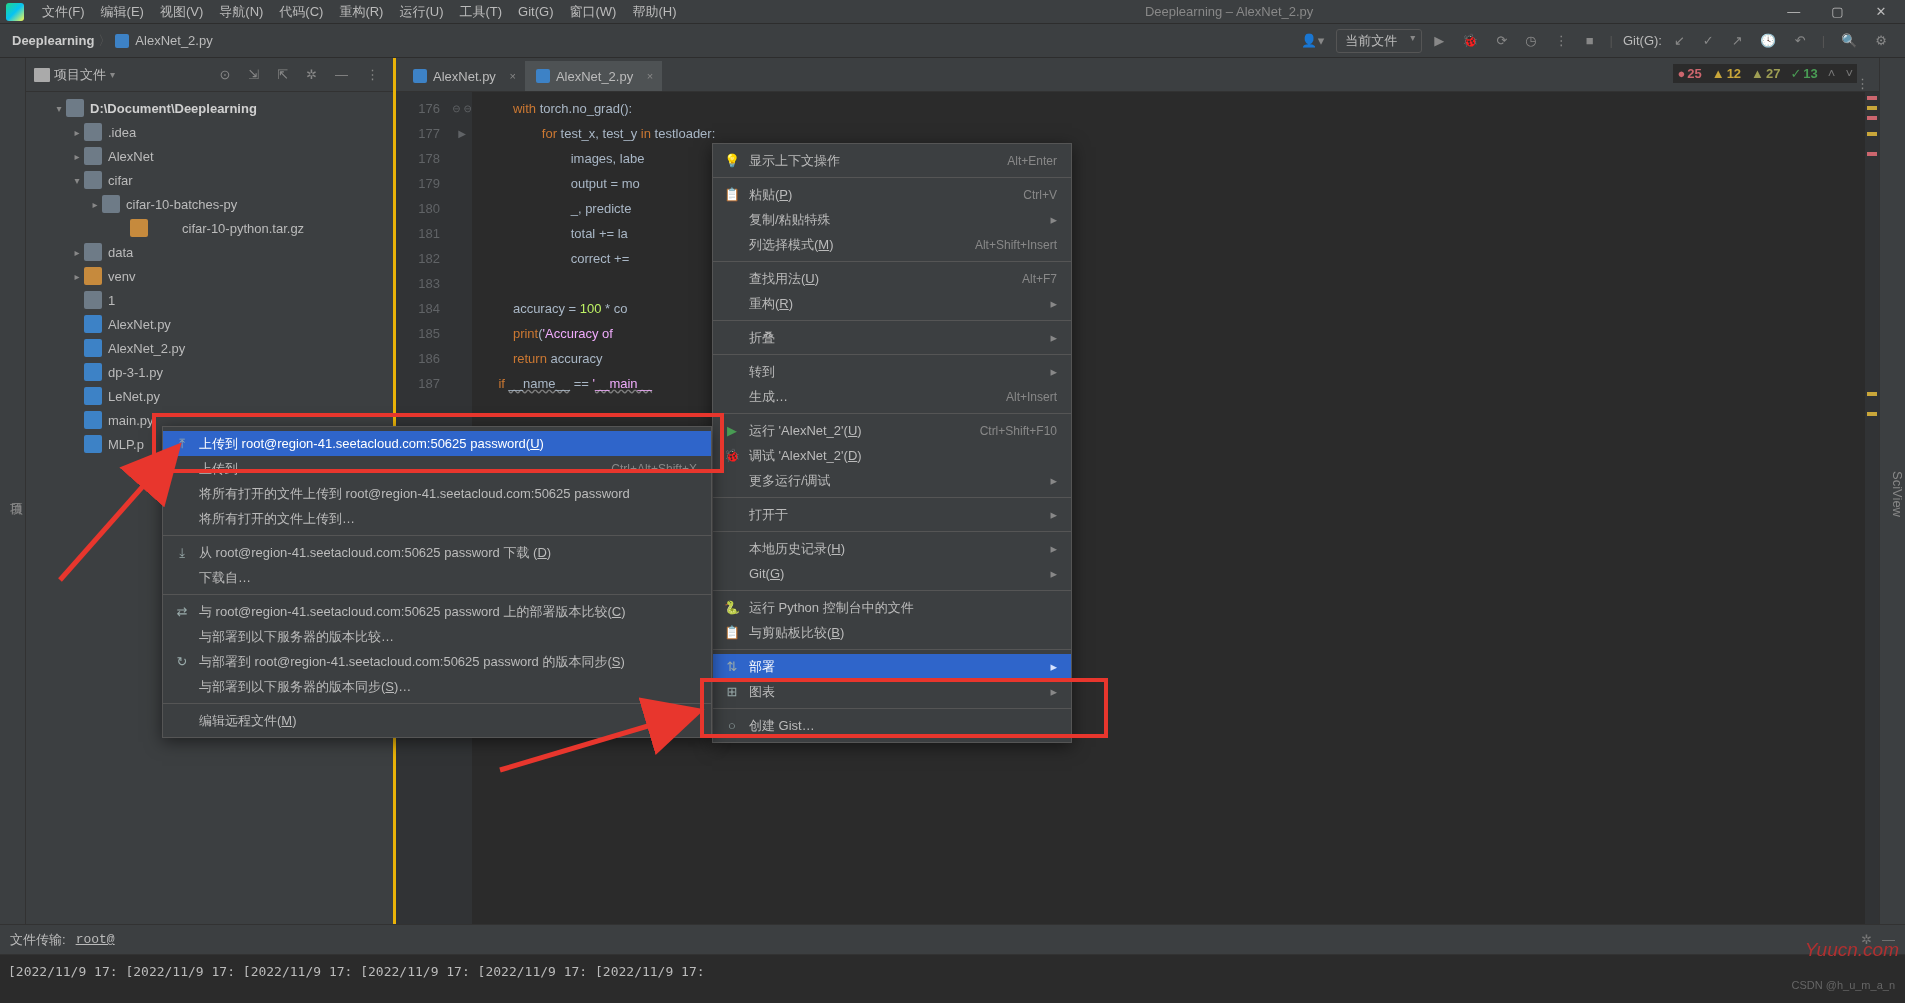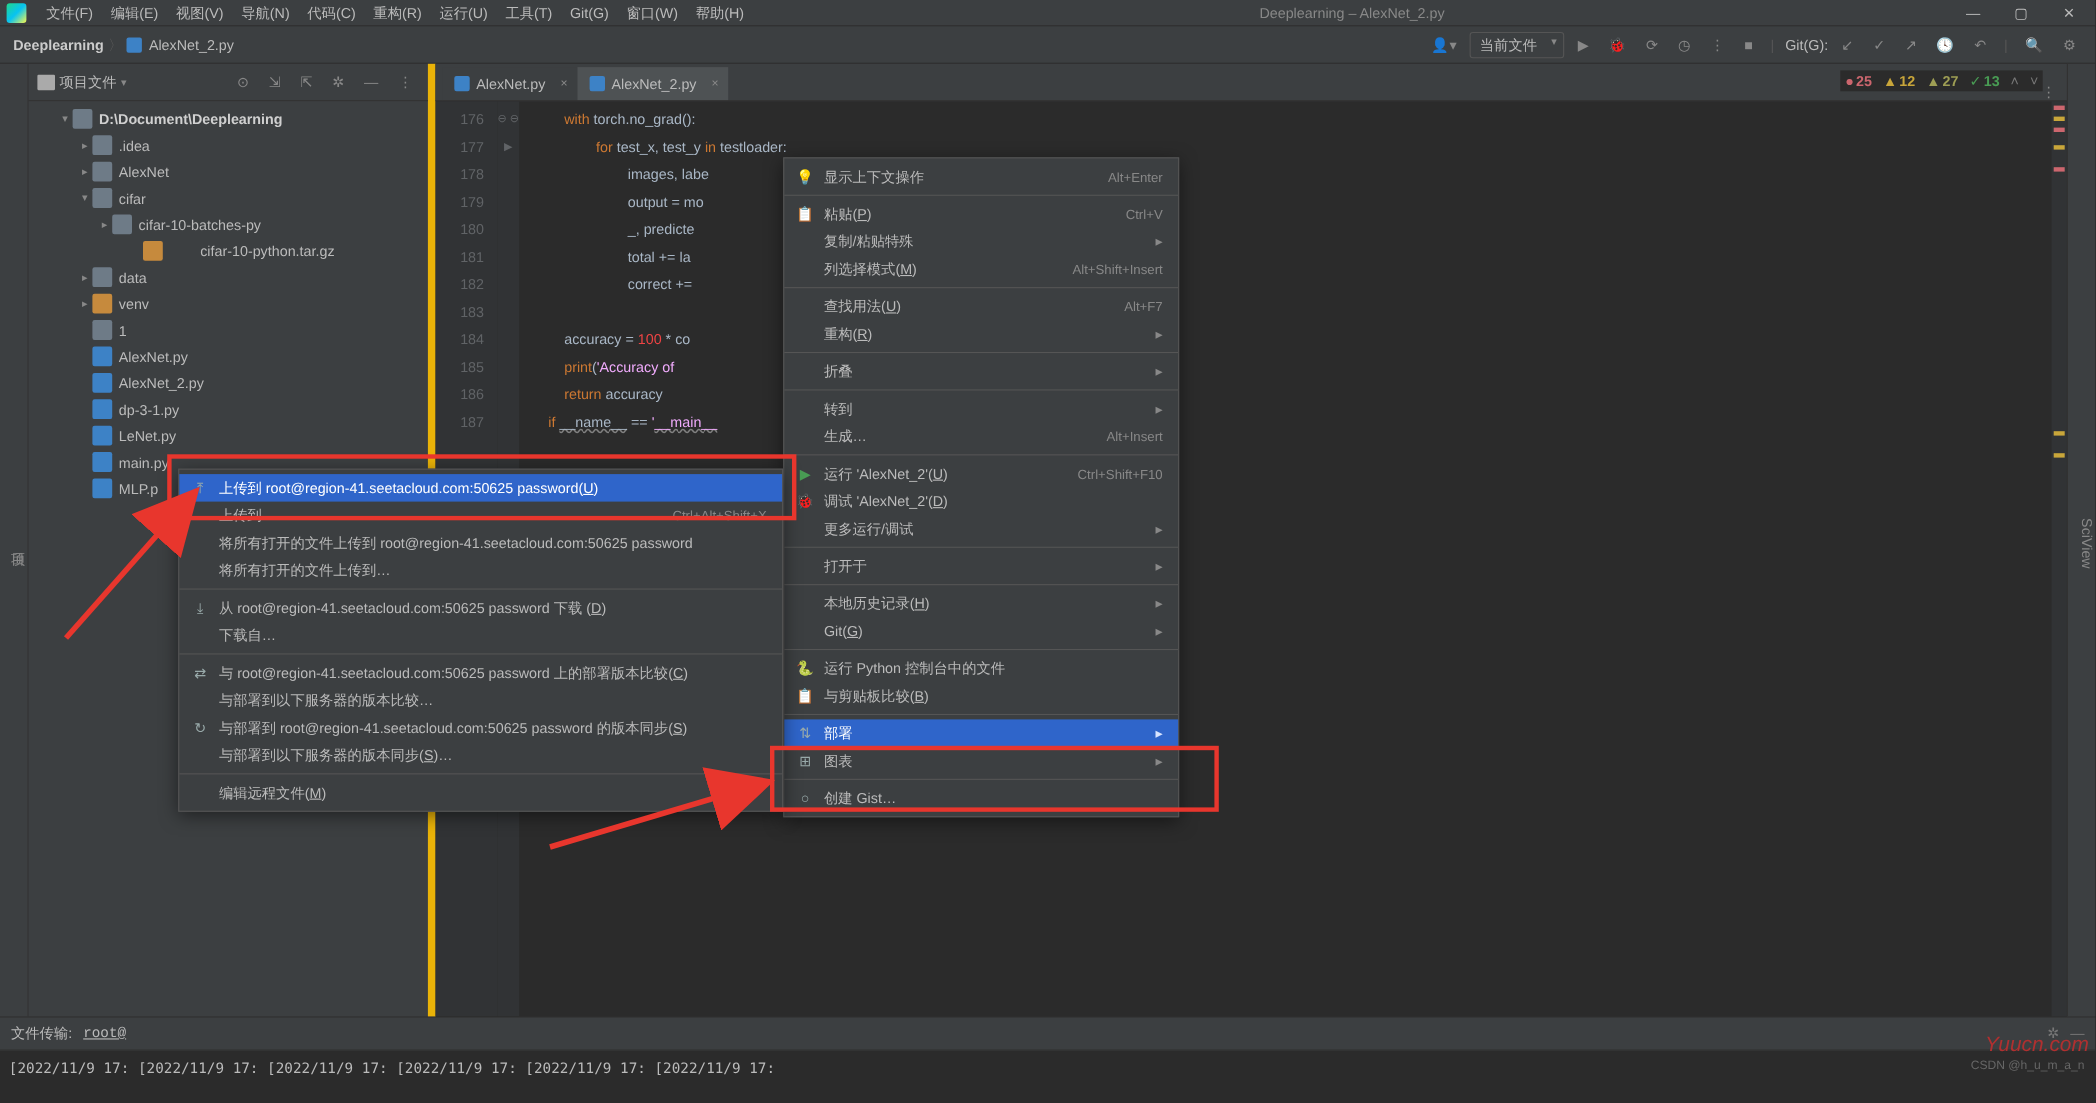--- a/index.html
+++ b/index.html
@@ -21,21 +21,21 @@
 .navbar .runcfg { border:1px solid #555; border-radius:3px; padding:2px 24px 2px 8px; position:relative; color:#bbb;}
 .navbar .runcfg:after { content:"▾"; position:absolute; right:6px; top:2px; color:#888; font-size:10px;}
 .green { color:#499c54; } .blue{color:#3592c4;} .yellow{color:#c9a63a;} .gray{color:#777;} .red{color:#cc666e;}
 
 
 .main { display:flex; height:calc(1003px - 30px - 34px - 27px - 22px - 24px); }
 .left-gutter { width:26px; background:#3c3f41; border-right:1px solid #323232; writing-mode:vertical-rl; text-orientation:mixed; display:flex; flex-direction:column; align-items:center; padding-top:4px; gap:12px; color:#888; font-size:12px;}
 .right-gutter { width:26px; background:#3c3f41; border-left:1px solid #323232; writing-mode:vertical-rl; display:flex; flex-direction:column; align-items:center; padding-top:6px; gap:14px; color:#888; font-size:12px;}
 
 
-.project { width:370px; background:#3c3f41; border-right:7px solid #eab308; display:flex; flex-direction:column;}
+.project { width:370px; background:#3c3f41; border-right:3px solid #eab308; display:flex; flex-direction:column;}
 .project-header { height:34px; display:flex; align-items:center; padding:0 8px; gap:6px; border-bottom:1px solid #323232;}
 .project-header .ttl { flex:0 0 auto; display:flex; align-items:center; gap:4px; }
 .project-header .spacer{flex:1;}
 .project-header .hbtn{ padding:0 6px; color:#888; cursor:pointer; }
 .tree { flex:1; overflow:auto; padding:4px 0;}
 .tree-row { display:flex; align-items:center; height:24px; padding-left:8px; color:#bbb; cursor:pointer;}
 .tree-row .arrow { width:14px; color:#888; font-size:10px; text-align:center;}
 .tree-row .ic { width:18px; height:18px; margin-right:6px; display:inline-flex; align-items:center; justify-content:center; border-radius:2px;}
 .ic.folder { background:#6e7b87; }
 .ic.folder.orange { background:#c68a3d;}
@@ -49,21 +49,21 @@
 .tabs { height:34px; background:#3c3f41; display:flex; align-items:flex-end; border-bottom:1px solid #323232; padding-left:6px;}
 .tab { height:30px; padding:0 28px 0 10px; display:flex; align-items:center; gap:6px; background:#3c3f41; border:1px solid transparent; position:relative; color:#bbb; cursor:pointer;}
 .tab.active { background:#4e5254; }
 .tab .pyic { width:14px; height:14px; background:#3d82c6; border-radius:2px;}
 .tab .close { position:absolute; right:8px; color:#888; font-size:11px;}
 .tab-dots { margin-left:auto; padding:0 10px; color:#888;}
 .code-area { flex:1; display:flex; overflow:hidden; font-family:"JetBrains Mono","Consolas",monospace; font-size:15px;}
 .gutter { width:56px; text-align:right; padding:4px 12px 0 0; color:#606366; background:#313335; line-height:25px;}
 .fold-gutter { width:20px; background:#313335; padding-top:4px; line-height:25px; color:#606366; font-size:10px; text-align:center;}
 .code { flex:1; padding:4px 0 0 12px; line-height:25px; white-space:pre; color:#a9b7c6;}
-.kw{color:#cc7832;} .str{color:#f0abfc;} .num{color:#ef4444;} .id{color:#a9b7c6;} .wavy{ text-decoration: underline wavy #808080; }
+.kw{color:#cc7832;} .str{color:#f0abfc;} .num{color:#bef264;} .id{color:#a9b7c6;} .wavy{ text-decoration: underline wavy #808080; }
 .code-status { position:absolute; top:6px; right:22px; display:flex; gap:10px; font-size:12px; align-items:center; background:#2b2b2b; padding:2px 4px;}
 .code-status span{display:flex;align-items:center;gap:2px;}
 .err-strip { position:absolute; right:0; top:34px; bottom:0; width:14px; background:#313335;}
 .err-mark { position:absolute; right:2px; width:10px; height:4px;}
 
 
 .ctx { position:absolute; background:#3c3f41; border:1px solid #555; box-shadow:0 4px 16px rgba(0,0,0,0.5); z-index:100; padding:4px 0;}
 .ctx-row { height:25px; display:flex; align-items:center; padding:0 14px 0 10px; gap:8px; color:#bbb; cursor:pointer; white-space:nowrap;}
 .ctx-row:hover, .ctx-row.sel { background:#2f65ca; color:#fff;}
 .ctx-row .cic { width:18px; display:inline-flex; justify-content:center; color:#9aa;}
@@ -78,21 +78,21 @@
 .hl-box { position:absolute; border:4px solid #e8362d; z-index:200; pointer-events:none;}
 
 
 .transfer { height: var(--th,150px); background:#2b2b2b; border-top:1px solid #323232; display:flex; flex-direction:column;}
 .transfer .thead { height:30px; display:flex; align-items:center; padding:0 10px; gap:10px; background:#3c3f41; border-bottom:1px solid #323232;}
 .transfer .thead .spacer{flex:1;}
 .transfer .tbody { flex:1; padding:4px 8px; font-family:"Consolas",monospace; color:#bbb; line-height:25px; overflow:hidden;}
 
 
 .wm { position:absolute; right:6px; bottom:42px; color:#b03030; font-style:italic; font-size:19px; z-index:300;}
-.csdn { position:absolute; right:10px; bottom:28px; color:#666; font-size:11px; z-index:300;}
+.csdn { position:absolute; right:10px; bottom:12px; color:#666; font-size:11px; z-index:300;}
 
 
 .arrow-svg { position:absolute; z-index:250; pointer-events:none;}
 </style>
 </head>
 <body>
 
 <div class="menubar">
   <div class="pycharm-icon" style="width:18px;height:18px;background:linear-gradient(135deg,#21d789,#07c3f2 50%,#fcf84a);border-radius:3px;margin:0 10px 0 2px;"></div>
   <span>文件(F)</span>

